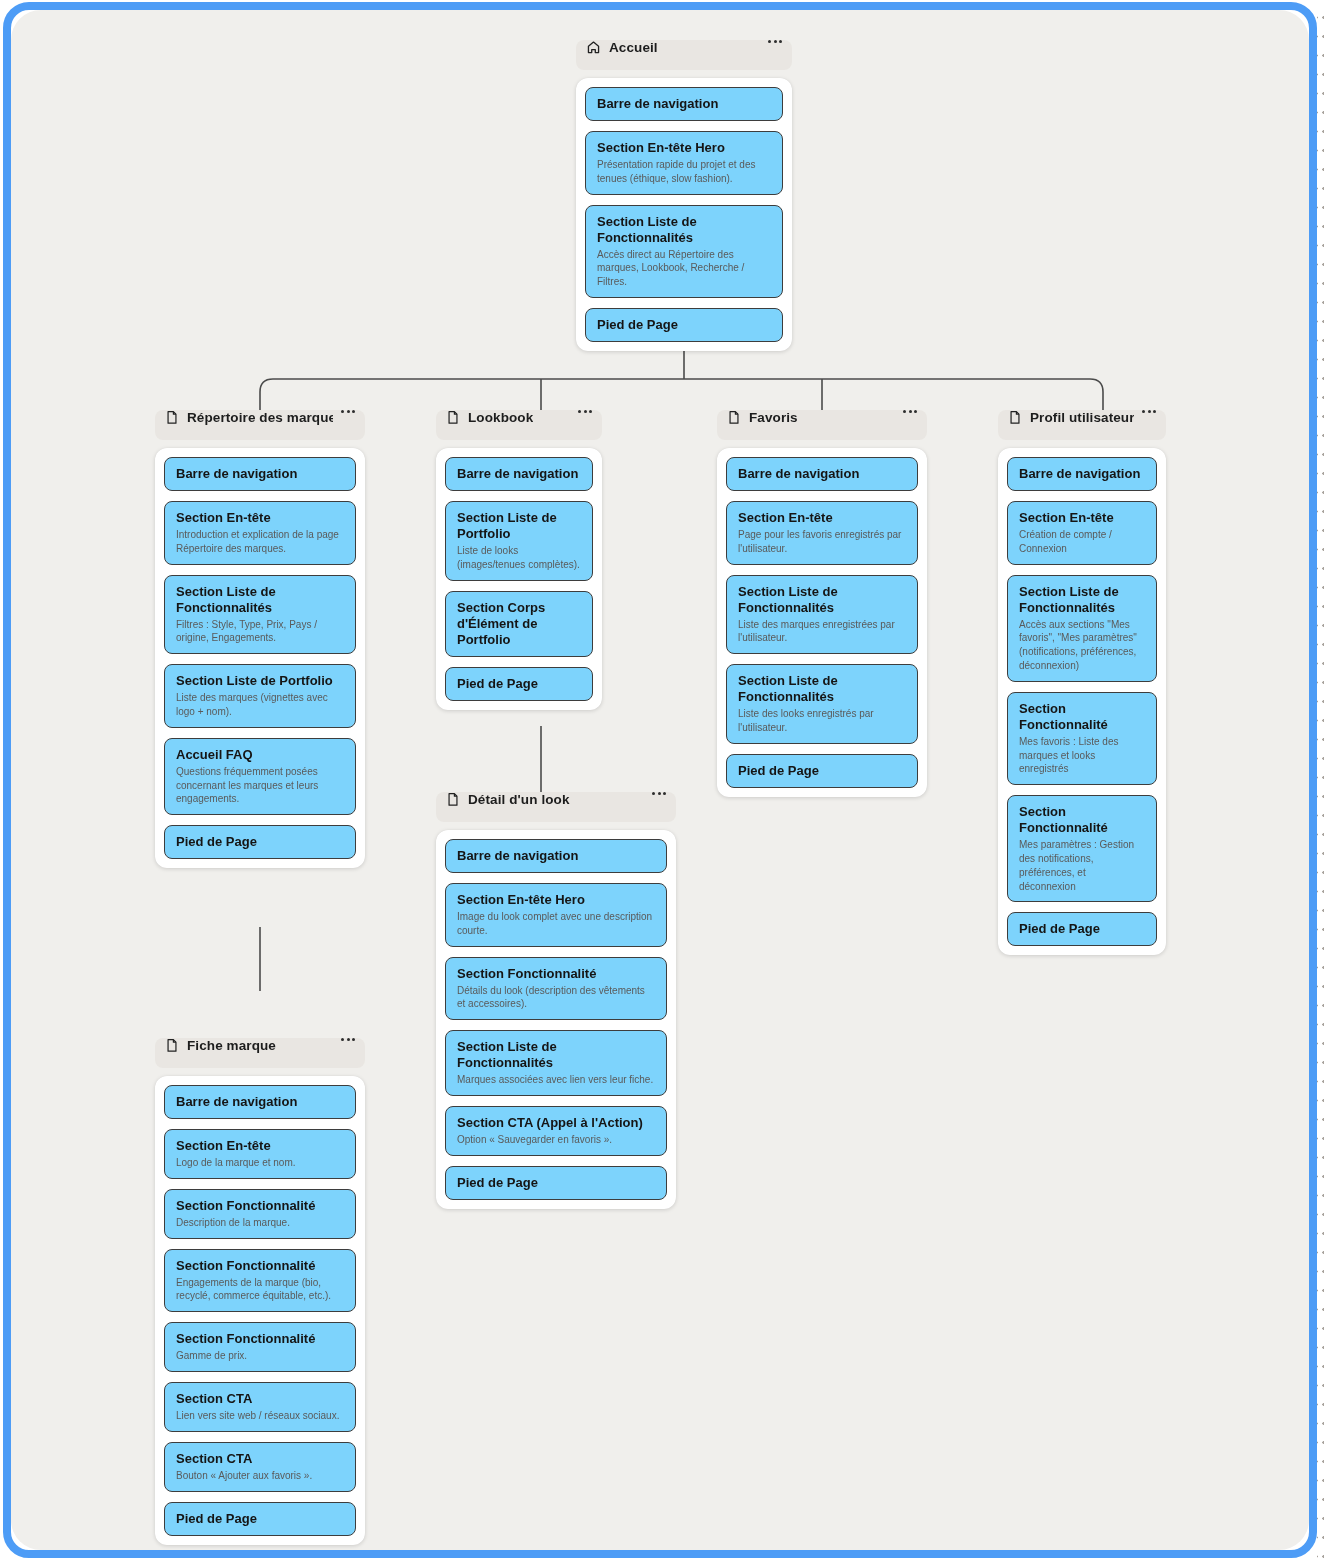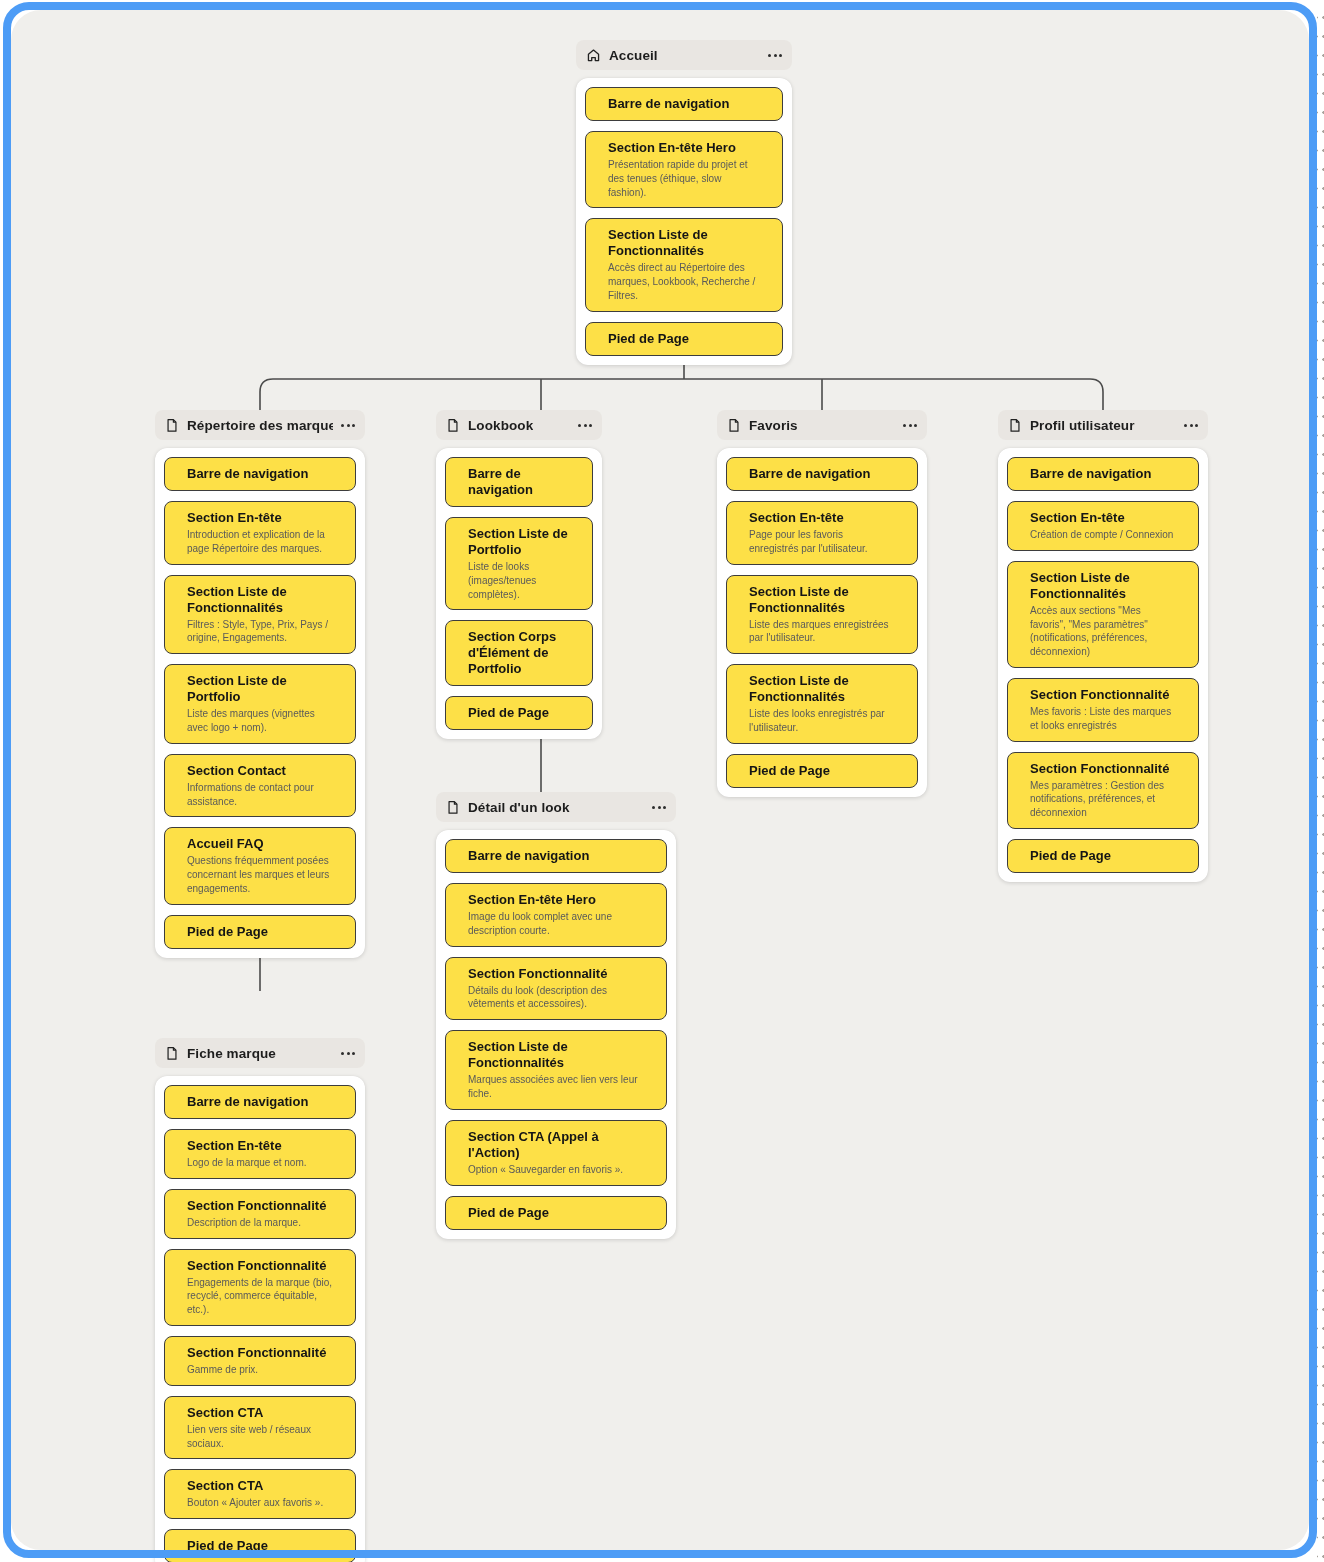--- a/index.html
+++ b/index.html
@@ -31,46 +31,46 @@
   svg.connectors{
     position:absolute;left:0;top:0;width:1324px;height:1562px;z-index:1;
   }
   svg.connectors path{fill:none;stroke:#4b4b4b;stroke-width:1.6px;}
 
   .node{position:absolute;z-index:2;}
   .pos-accueil   {left:576px;top:40px; width:216px;}
   .pos-repertoire{left:155px;top:410px;width:210px;}
   .pos-lookbook  {left:436px;top:410px;width:166px;}
   .pos-favoris   {left:717px;top:410px;width:210px;}
-  .pos-profil    {left:998px;top:410px;width:210px;}
+  .pos-profil    {left:998px;top:410px;width:168px;}
   .pos-fiche     {left:155px;top:990px;width:210px;margin-top:48px;}
   .pos-detail    {left:436px;top:792px;width:240px;}
 
   .node-header{
-    display:flex;align-items:center;gap:8px;
+    display:flex;align-items:flex-start;gap:8px;
     height:30px;padding:0 10px;
     background:#E9E6E2;border-radius:8px;
     cursor:default;
   }
   .node-header .icon{display:flex;align-items:center;flex:0 0 auto;}
   .node-title{
     font-size:13.5px;font-weight:600;color:#1d1d1d;
     white-space:nowrap;overflow:hidden;letter-spacing:.1px;
   }
   .more{display:flex;gap:2.5px;margin-left:auto;align-items:center;flex:0 0 auto;}
   .more i{display:block;width:3px;height:3px;border-radius:50%;background:#2d2d2d;}
 
   .node-body{
     margin-top:8px;background:#ffffff;border-radius:12px;
     padding:9px;display:flex;flex-direction:column;gap:10px;
     box-shadow:0 1px 4px rgba(0,0,0,0.14), 0 0 1px rgba(0,0,0,0.08);
   }
   .section-card{
-    background:#fde047;border:1.4px solid #3d3d3d;border-radius:8px;
-    padding:8px 22px;
+    background:#7dd3fc;border:1.4px solid #3d3d3d;border-radius:8px;
+    padding:8px 11px;
   }
   .sec-title{font-size:13px;line-height:16px;font-weight:700;color:#151515;}
   .sec-desc{font-size:10px;line-height:13.8px;color:#5a5a5a;margin-top:2px;}
 </style>
 </head>
 <body>
 
 <div class="canvas"></div>
 
 <svg class="connectors" aria-hidden="true">
@@ -139,24 +139,20 @@
         </div>
         <div class="section-card">
           <div class="sec-title">Section Liste de Fonctionnalités</div>
           <div class="sec-desc">Filtres : Style, Type, Prix, Pays / origine, Engagements.</div>
         </div>
         <div class="section-card">
           <div class="sec-title">Section Liste de Portfolio</div>
           <div class="sec-desc">Liste des marques (vignettes avec logo + nom).</div>
         </div>
         <div class="section-card">
-          <div class="sec-title">Section Contact</div>
-          <div class="sec-desc">Informations de contact pour assistance.</div>
-        </div>
-        <div class="section-card">
           <div class="sec-title">Accueil FAQ</div>
           <div class="sec-desc">Questions fréquemment posées concernant les marques et leurs engagements.</div>
         </div>
         <div class="section-card">
           <div class="sec-title">Pied de Page</div>
         </div>
       </div>
     </div>
     <div class="node pos-lookbook">
       <div class="node-header">

